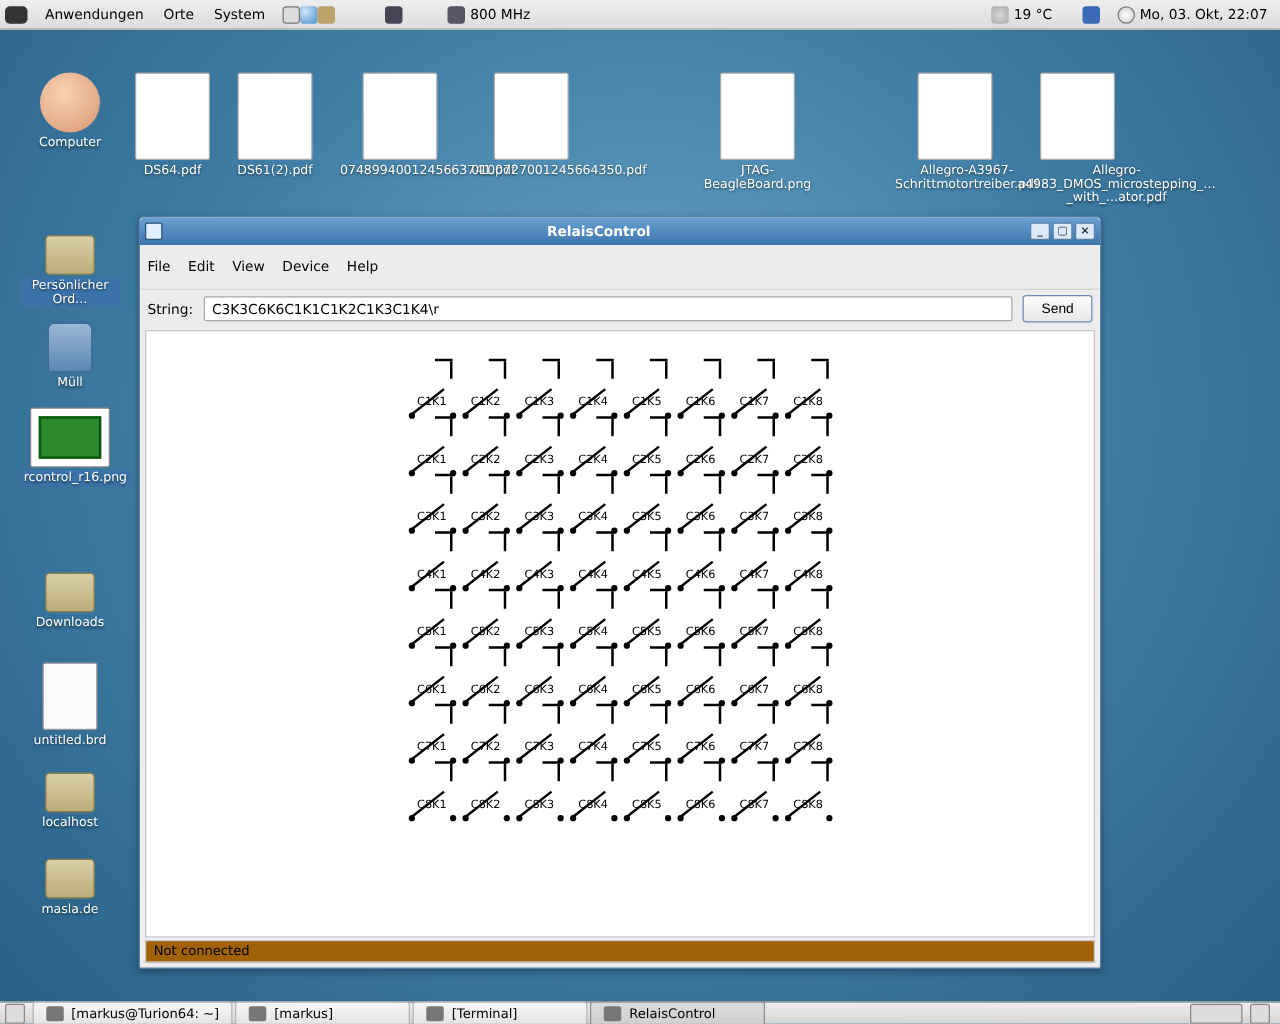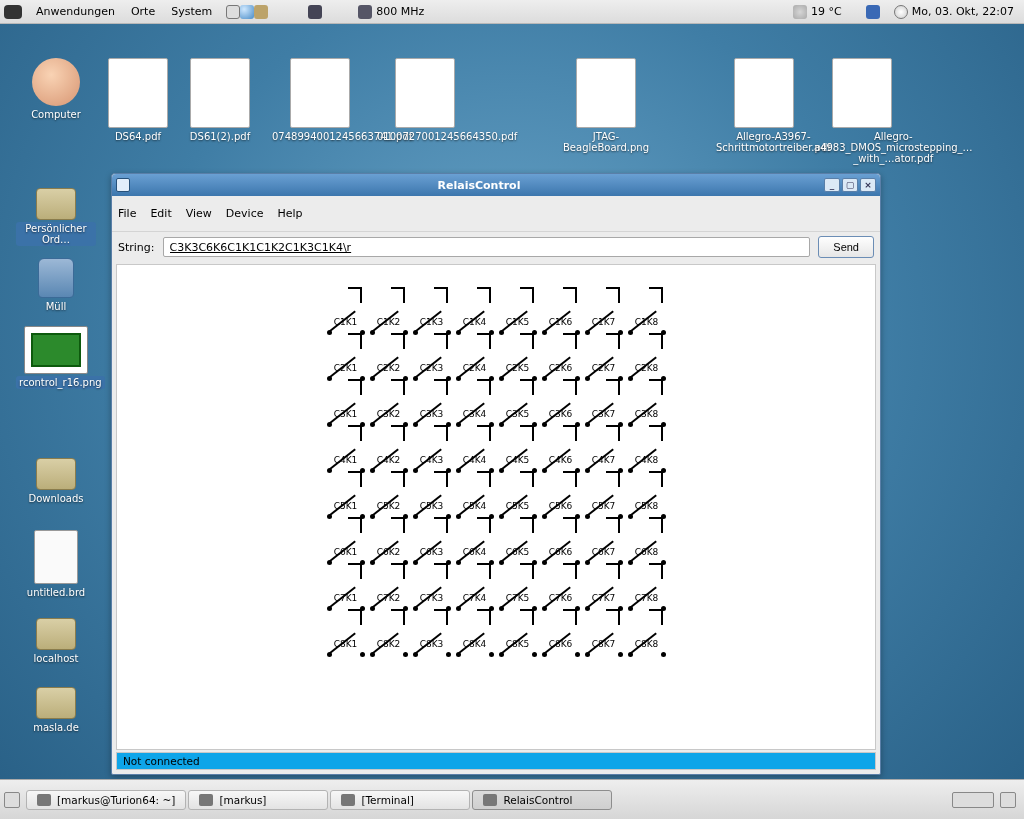--- a/index.html
+++ b/index.html
@@ -39,21 +39,21 @@
   .dicon .thumb.head { width:48px; height:48px; border-radius:50%; background: radial-gradient(circle at 40% 35%, #f9d3b4, #d79572); border:none;}
   .dicon .thumb.folder { width:40px; height:32px; background:linear-gradient(#d9cfa6,#bbae7a); border-radius:4px; border:1px solid #8a7c4c; margin-top:14px;}
   .dicon .thumb.trash { width:36px; height:40px; background:linear-gradient(#9cb8d6,#5a87b3); border-radius:6px 6px 4px 4px; border:1px solid #3b6a97; margin-top:10px;}
   .dicon .thumb.pic { width:64px; height:48px; background:#fff; border:1px solid #888; margin-top:8px; position:relative;}
   .dicon .thumb.pic::after { content:""; position:absolute; inset:6px; background:#2c8a2c; border:2px solid #0d5a0d;}
   .dicon .thumb.file { width:44px; height:54px; background:#fafafa; border:1px solid #999; border-radius:2px; margin-top:6px;}
   .dicon.selected .label-bg { background:#3b72a8; border-radius:3px; padding:1px 3px; display:inline-block;}
   .dicon .label-bg { display:inline-block; padding:1px 2px;}
 
   
-  .taskbar { position:absolute; left:0; right:0; bottom:0; height:40px;
+  .taskbar { position:absolute; left:0; right:0; bottom:0; height:18px;
     background:linear-gradient(#eeeeee,#d6d6d6); border-top:1px solid #aaa;
     display:flex; align-items:center; padding:0 4px; gap:2px;}
   .task-btn { display:flex; align-items:center; gap:6px; padding:2px 10px; height:20px; border:1px solid #b3b3b3; border-radius:3px; background:linear-gradient(#f7f7f7,#e3e3e3); min-width:140px; font-size:10.5px;}
   .task-btn.active { background:linear-gradient(#dcdcdc,#cfcfcf); border-color:#8d8d8d; }
   .task-btn .tico { width:14px; height:12px; background:#777; border-radius:2px;}
   .sysicon { width:16px;height:16px;border:1px solid #888;background:#ddd; margin-right:4px; border-radius:2px;}
 
   
   .app {
     position:absolute; left:111px; top:173px; width:770px; height:602px;
@@ -63,24 +63,24 @@
   }
   .titlebar { height:22px; background:linear-gradient(#6aa0d3,#3c76ad);
     border-radius:4px 4px 0 0; display:flex; align-items:center; color:#fff;
     font-weight:bold; font-size:11px; padding:0 4px;}
   .titlebar .tbicon { width:14px;height:14px;background:#e2eefb;border:1px solid #27517a;border-radius:2px;margin-right:6px;}
   .titlebar .title { flex:1; text-align:center; }
   .winbtn { width:16px;height:14px;margin-left:2px;background:#dce9f6;border:1px solid #5a7fa8;border-radius:2px;display:flex;align-items:center;justify-content:center;font-size:9px;color:#335;}
   .menubar { height:36px; display:flex; align-items:center; padding:0 6px; gap:14px; background:#ececec; border-bottom:1px solid #d4d4d4;}
   .menubar span { cursor:pointer; }
   .inputrow { display:flex; align-items:center; gap:8px; padding:4px 6px; }
-  .inputrow input { flex:1; height:20px; border:1px solid #a8a8a8; background:#fff; padding:2px 6px; font-family:inherit; font-size:11px; border-radius:2px;text-decoration:underline;}
+  .inputrow input { flex:1; height:20px; border:1px solid #a8a8a8; background:#fff; padding:2px 6px; font-family:inherit; font-size:11px; border-radius:2px;}
   .inputrow button { height:22px; padding:0 14px; background:linear-gradient(#fefefe,#e6e6e6); border:1px solid #6b8db5; border-radius:3px; font-size:11px; cursor:pointer;}
   .content { flex:1; background:#fff; margin:2px 4px; border:1px solid #c8c8c8; overflow:auto; position:relative;}
-  .status { height:18px; margin:0 4px 4px; border:1px solid #c8c8c8; background:#0ea5e9; font-size:10.5px; padding:2px 6px;}
+  .status { height:18px; margin:0 4px 4px; border:1px solid #c8c8c8; background:#a16207; font-size:10.5px; padding:2px 6px;}
 
   .schematic-title { font-size:17px; font-weight:bold; padding:16px 0 0 48px;}
   .relay-grid { margin:28px auto 0; width:fit-content; }
   .relay-row { display:flex; }
   .relay {
     width:43px; height:46px; position:relative; font-size:9px;
   }
   .relay .dot-l { position:absolute; left:3px; bottom:4px; width:5px; height:5px; background:#000; border-radius:50%;}
   .relay .dot-r { position:absolute; right:2px; bottom:4px; width:5px; height:5px; background:#000; border-radius:50%;}
   .relay .coil { position:absolute; left:6px; bottom:7px; width:32px; height:2px; background:#000; transform-origin:left center; transform:rotate(-38deg);}

